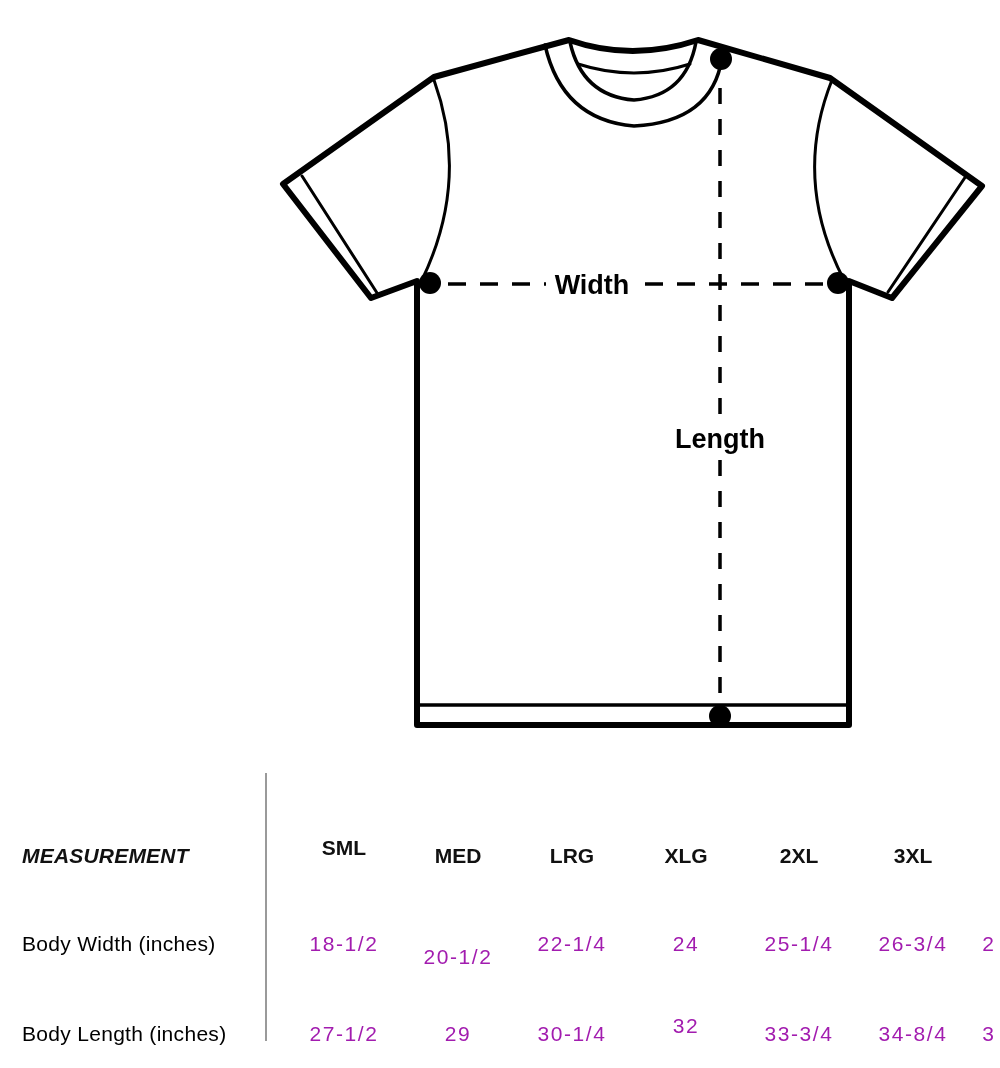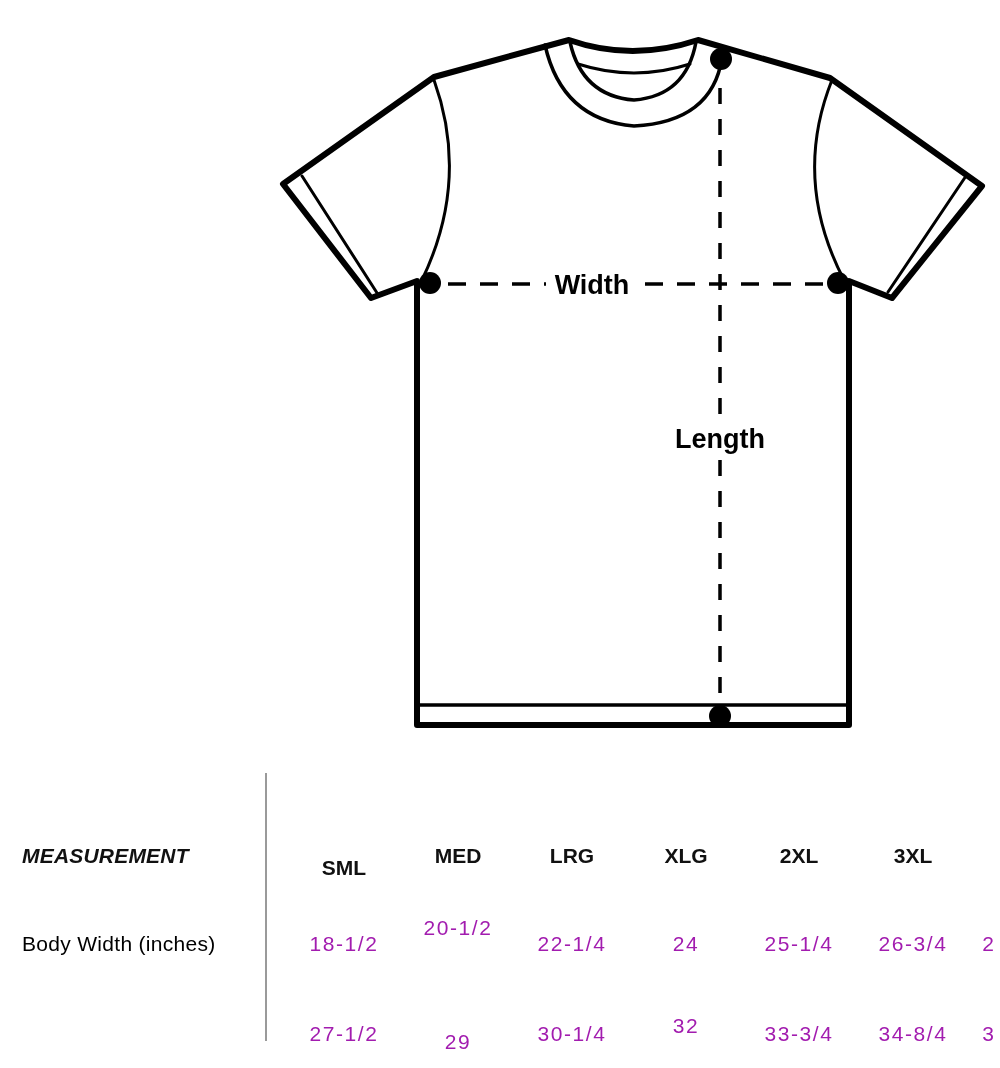--- a/index.html
+++ b/index.html
@@ -135,36 +135,37 @@
     <text class="label-text" x="570" y="294" text-anchor="middle">Width</text>
     <text class="label-text" x="698" y="448" text-anchor="middle">Length</text>
   </svg>
 </div>
 
 <div class="divider"></div>
 
 <div class="size-table">
 
   <div class="cell head-label" style="left:22px; top:72px;">MEASUREMENT</div>
-  <div class="cell col-head" style="left:299px; top:84px;">SML</div>
+  <div class="cell col-head" style="left:299px; top:64px;">SML</div>
   <div class="cell col-head" style="left:413px; top:72px;">MED</div>
   <div class="cell col-head" style="left:527px; top:72px;">LRG</div>
   <div class="cell col-head" style="left:641px; top:72px;">XLG</div>
   <div class="cell col-head" style="left:754px; top:72px;">2XL</div>
   <div class="cell col-head" style="left:868px; top:72px;">3XL</div>
 
   <div class="cell row-label" style="left:22px; top:160px;">Body Width (inches)</div>
   <div class="cell val" style="left:294px; top:160px;">18-1/2</div>
-  <div class="cell val" style="left:408px; top:144px;">20-1/2</div>
+  <div class="cell val" style="left:408px; top:173px;">20-1/2</div>
   <div class="cell val" style="left:522px; top:160px;">22-1/4</div>
   <div class="cell val" style="left:636px; top:160px;">24</div>
   <div class="cell val" style="left:749px; top:160px;">25-1/4</div>
   <div class="cell val" style="left:863px; top:160px;">26-3/4</div>
   <div class="cell val" style="left:939px; top:160px;">2</div>
 
+  <div class="cell row-label" style="left:22px; top:250px;">Body Length (inches)</div>
   <div class="cell val" style="left:294px; top:250px;">27-1/2</div>
-  <div class="cell val" style="left:408px; top:250px;margin-top:8px;">29</div>
+  <div class="cell val" style="left:408px; top:250px;">29</div>
   <div class="cell val" style="left:522px; top:250px;">30-1/4</div>
   <div class="cell val" style="left:636px; top:242px;">32</div>
   <div class="cell val" style="left:749px; top:250px;">33-3/4</div>
   <div class="cell val" style="left:863px; top:250px;">34-8/4</div>
   <div class="cell val" style="left:939px; top:250px;">3</div>
 </div>
 
 </body></html>

